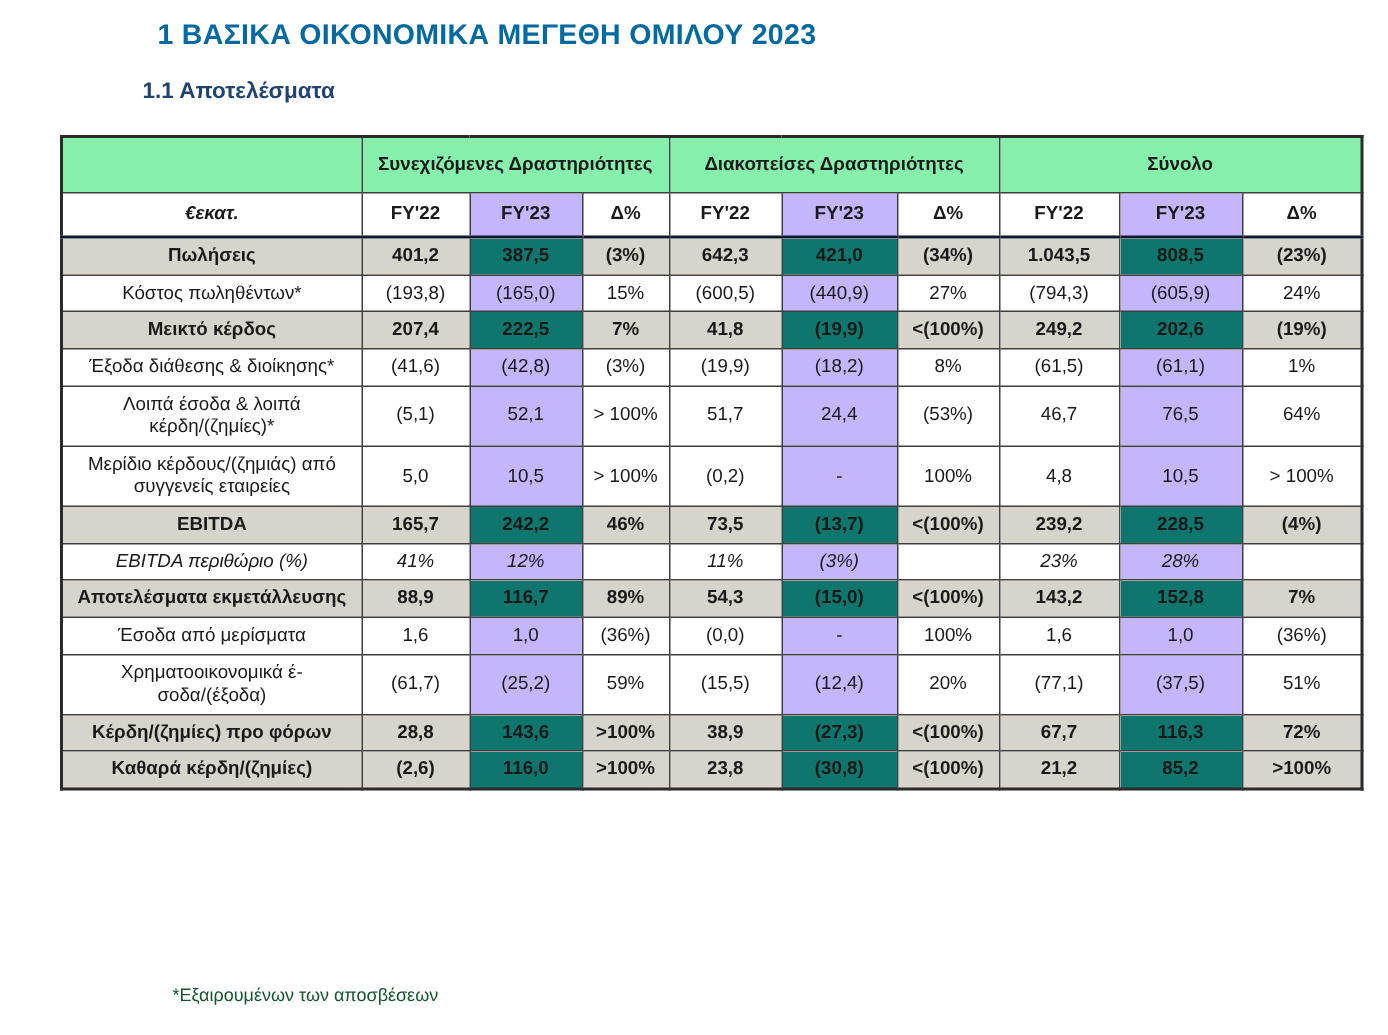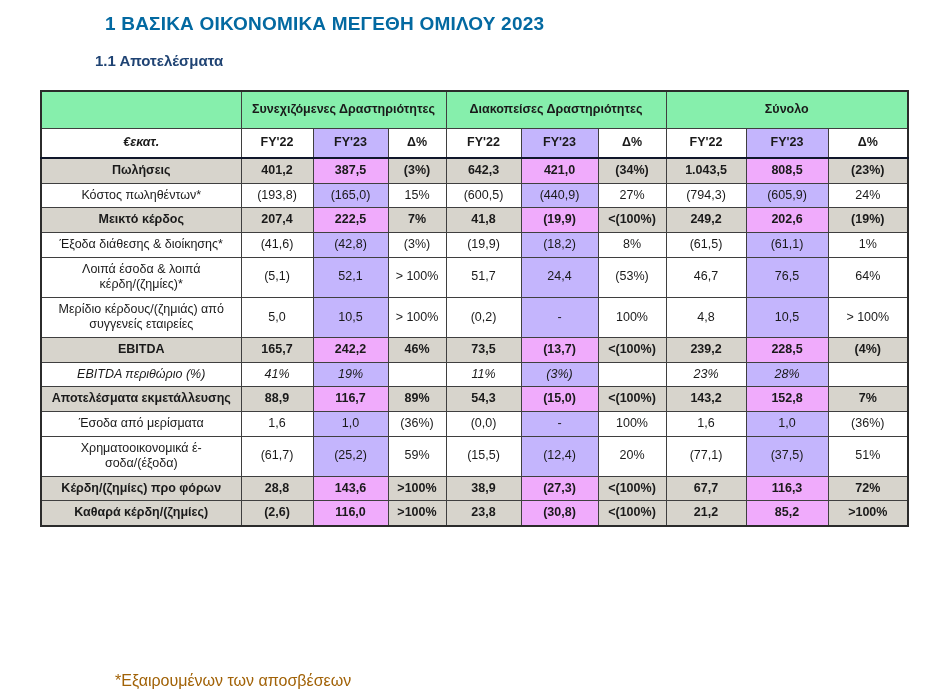--- a/index.html
+++ b/index.html
@@ -49,24 +49,24 @@
   .fin-table thead th.unit{font-style:italic;}
   .label-cell{
     text-align:left;padding-left:8px;padding-right:6px;margin-left:40px;
   }
   tr.hl td{
     background:#d7d4cc;
     font-weight:bold;
   }
   tr.it td{font-style:italic;}
   td.fy23,th.fy23{background:#c4b5fd;}
-  tr.hl td.fy23{background:#f0abfc;}
+  tr.hl td.fy23{background:#0f766e;}
   .footnote{
-    position:absolute;left:115px;top:672px;
-    font-size:16px;color:#a16207;
+    position:absolute;left:115px;top:656px;
+    font-size:12px;color:#14532d;
   }
 </style>
 </head>
 <body>
 
 <div class="title">1  ΒΑΣΙΚΑ ΟΙΚΟΝΟΜΙΚΑ ΜΕΓΕΘΗ ΟΜΙΛΟΥ 2023</div>
 <div class="subtitle">1.1    Αποτελέσματα</div>
 
 <table class="fin-table">
   <colgroup>
@@ -182,21 +182,21 @@
         <td>73,5</td>
         <td class="fy23">(13,7)</td>
         <td>&lt;(100%)</td>
         <td>239,2</td>
         <td class="fy23">228,5</td>
         <td>(4%)</td>
       </tr>
       <tr class="it">
         <td class="label-cell">EBITDA περιθώριο (%)</td>
         <td>41%</td>
-        <td class="fy23">19%</td>
+        <td class="fy23">12%</td>
         <td></td>
         <td>11%</td>
         <td class="fy23">(3%)</td>
         <td></td>
         <td>23%</td>
         <td class="fy23">28%</td>
         <td></td>
       </tr>
       <tr class="hl">
         <td class="label-cell">Αποτελέσματα εκμετάλλευ­σης</td>

